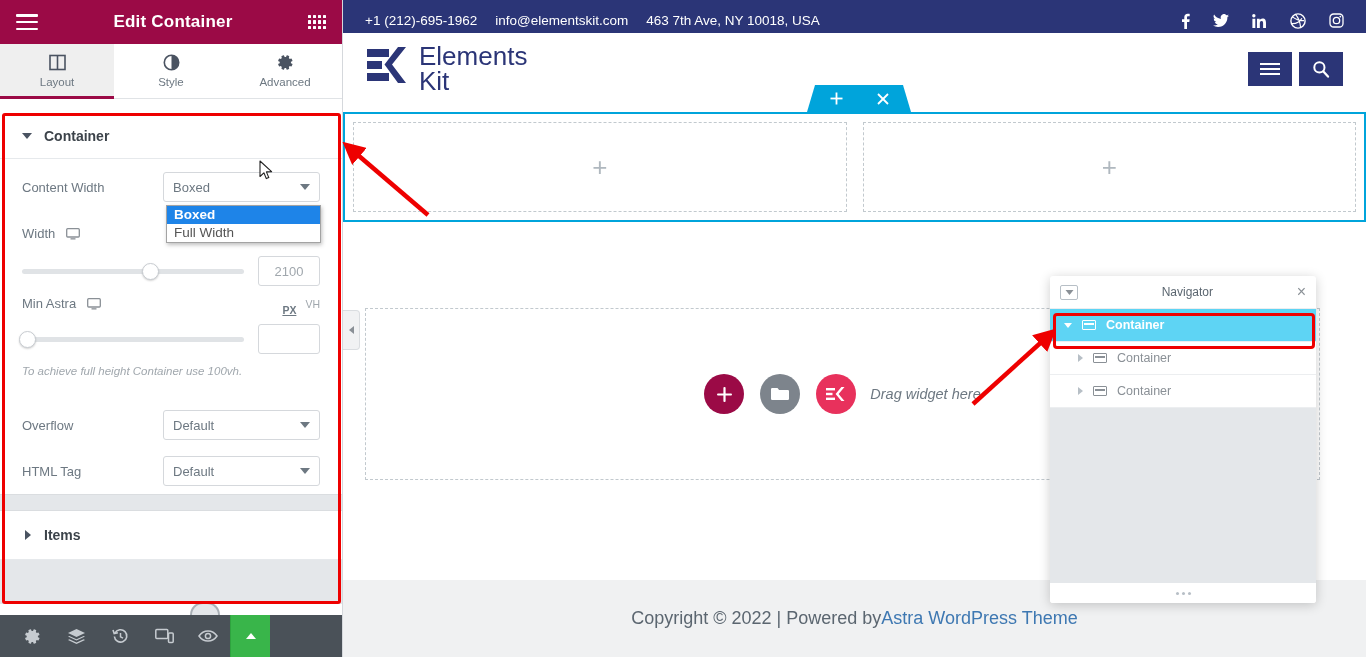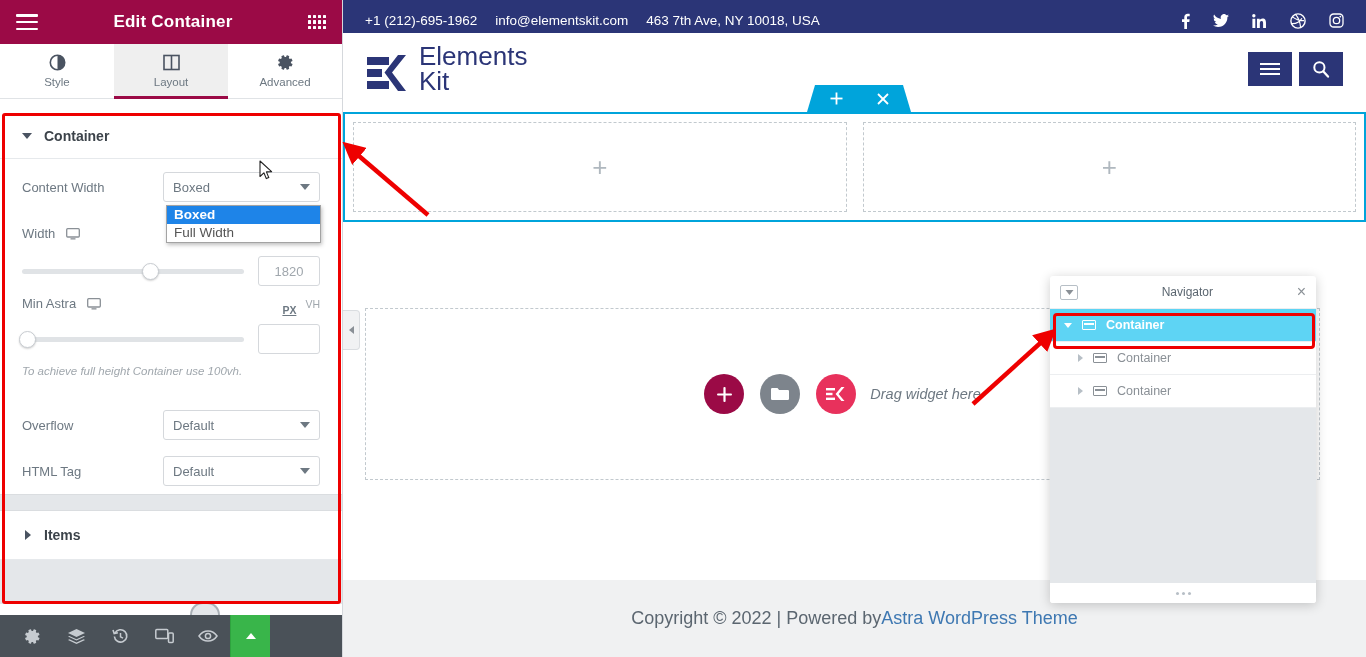--- a/index.html
+++ b/index.html
@@ -126,21 +126,21 @@
   #preview { position:absolute; left:343px; top:0; width:1023px; height:657px; background:#fff; overflow:hidden; }
 
   #topbar {
     height:33px; background:#2b3577; display:flex; align-items:center;
     padding: 8px 22px 0 22px; color:#fff; font-size:13.5px; gap:18px;
   }
   #topbar .soc { margin-left:auto; display:flex; align-items:center; gap:23px; }
   #topbar .soc span { display:flex; align-items:center; cursor:pointer; }
 
   #siteheader { height:72px; background:#fff; display:flex; align-items:center; padding:0 23px; position:relative; }
-  #logo { display:flex; align-items:flex-end; gap:9px; }
+  #logo { display:flex; align-items:flex-start; gap:9px; }
   #logo .mark { width:44px; height:42px; position:relative; }
   #logo .txt { color:#2b3577; font-size:26px; line-height:25px; font-weight:400; }
   #hdr-btns { margin-left:auto; display:flex; gap:7px; }
   .hdr-btn { width:44px; height:34px; background:#2b3577; display:flex; align-items:center; justify-content:center; cursor:pointer; }
 
   
   #sec-tools {
     position:absolute; left:464px; top:85px; width:104px; height:27px;
     background:#00a4db; color:#fff; display:flex; align-items:center;
     justify-content:center; gap:12px; font-size:13px; z-index:12;
@@ -367,37 +367,37 @@
           <span></span>
           <span></span>
         <span></span>
           <span></span>
           <span></span>
           <span></span>
       </span>
     </div>
 
     <div id="panel-tabs">
+      <div class="ptab active">
+        <span>
+          <svg width="17" height="17" viewBox="0 0 17 17">
+              <rect x="1" y="1.5" width="15" height="14" fill="none" stroke="#4a5361" stroke-width="1.6"></rect>
+              <line x1="8.5" y1="1.5" x2="8.5" y2="15.5" stroke="#4a5361" stroke-width="1.6"></line>
+            </svg>
+        </span>
+        <span>Layout</span>
+      </div>
       <div class="ptab">
         <span>
           <svg width="17" height="17" viewBox="0 0 17 17">
               <circle cx="8.5" cy="8.5" r="7.2" fill="none" stroke="#4a5361" stroke-width="1.6"></circle>
               <path d="M8.5 1.3A7.2 7.2 0 0 1 8.5 15.7z" fill="#4a5361"></path>
             </svg>
         </span>
         <span>Style</span>
-      </div>
-      <div class="ptab active">
-        <span>
-          <svg width="17" height="17" viewBox="0 0 17 17">
-              <rect x="1" y="1.5" width="15" height="14" fill="none" stroke="#4a5361" stroke-width="1.6"></rect>
-              <line x1="8.5" y1="1.5" x2="8.5" y2="15.5" stroke="#4a5361" stroke-width="1.6"></line>
-            </svg>
-        </span>
-        <span>Layout</span>
       </div>
       <div class="ptab">
         <span>
           <svg width="17" height="17" viewBox="0 0 17 17">
               <path fill="#4a5361" d="M8.5 5.6a2.9 2.9 0 1 0 0 5.8 2.9 2.9 0 0 0 0-5.8zm0 4.3a1.4 1.4 0 1 1 0-2.8 1.4 1.4 0 0 1 0 2.8z"></path>
               <path fill="#4a5361" d="M15.2 9.8l-1.3-.6a5.5 5.5 0 0 0 0-1.4l1.3-.6a.5.5 0 0 0 .25-.6l-.7-1.7a.5.5 0 0 0-.6-.28l-1.35.4a5.6 5.6 0 0 0-1-1l.4-1.35a.5.5 0 0 0-.28-.6l-1.7-.7a.5.5 0 0 0-.6.25l-.6 1.3a5.5 5.5 0 0 0-1.4 0l-.6-1.3a.5.5 0 0 0-.6-.25l-1.7.7a.5.5 0 0 0-.28.6l.4 1.35a5.6 5.6 0 0 0-1 1l-1.35-.4a.5.5 0 0 0-.6.28l-.7 1.7a.5.5 0 0 0 .25.6l1.3.6a5.5 5.5 0 0 0 0 1.4l-1.3.6a.5.5 0 0 0-.25.6l.7 1.7a.5.5 0 0 0 .6.28l1.35-.4a5.6 5.6 0 0 0 1 1l-.4 1.35a.5.5 0 0 0 .28.6l1.7.7a.5.5 0 0 0 .6-.25l.6-1.3a5.5 5.5 0 0 0 1.4 0l.6 1.3a.5.5 0 0 0 .6.25l1.7-.7a.5.5 0 0 0 .28-.6l-.4-1.35a5.6 5.6 0 0 0 1-1l1.35.4a.5.5 0 0 0 .6-.28l.7-1.7a.5.5 0 0 0-.25-.6z"></path>
             </svg>
         </span>
         <span>Advanced</span>
       </div>
@@ -426,21 +426,21 @@
                 <rect x="0.7" y="0.7" width="12.6" height="8.3" rx="1" fill="none" stroke="#8a9096" stroke-width="1.3"></rect>
                 <rect x="4.5" y="10.2" width="5" height="1.3" fill="#8a9096"></rect>
               </svg>
           </span>
         </span>
       </div>
       <div class="slider-row" style="height:36px">
         <span class="track">
           <span class="knob" style="left:54%"></span>
         </span>
-        <span class="num-box">1820</span>
+        <span class="num-box">2100</span>
       </div>
 
       <div class="ctrl-row" style="height:30px">
         <span class="ctrl-label">
           <span>Min Astra</span>
           <span class="dev-icon">
             <svg width="14" height="12" viewBox="0 0 14 12">
                 <rect x="0.7" y="0.7" width="12.6" height="8.3" rx="1" fill="none" stroke="#8a9096" stroke-width="1.3"></rect>
                 <rect x="4.5" y="10.2" width="5" height="1.3" fill="#8a9096"></rect>
               </svg>

